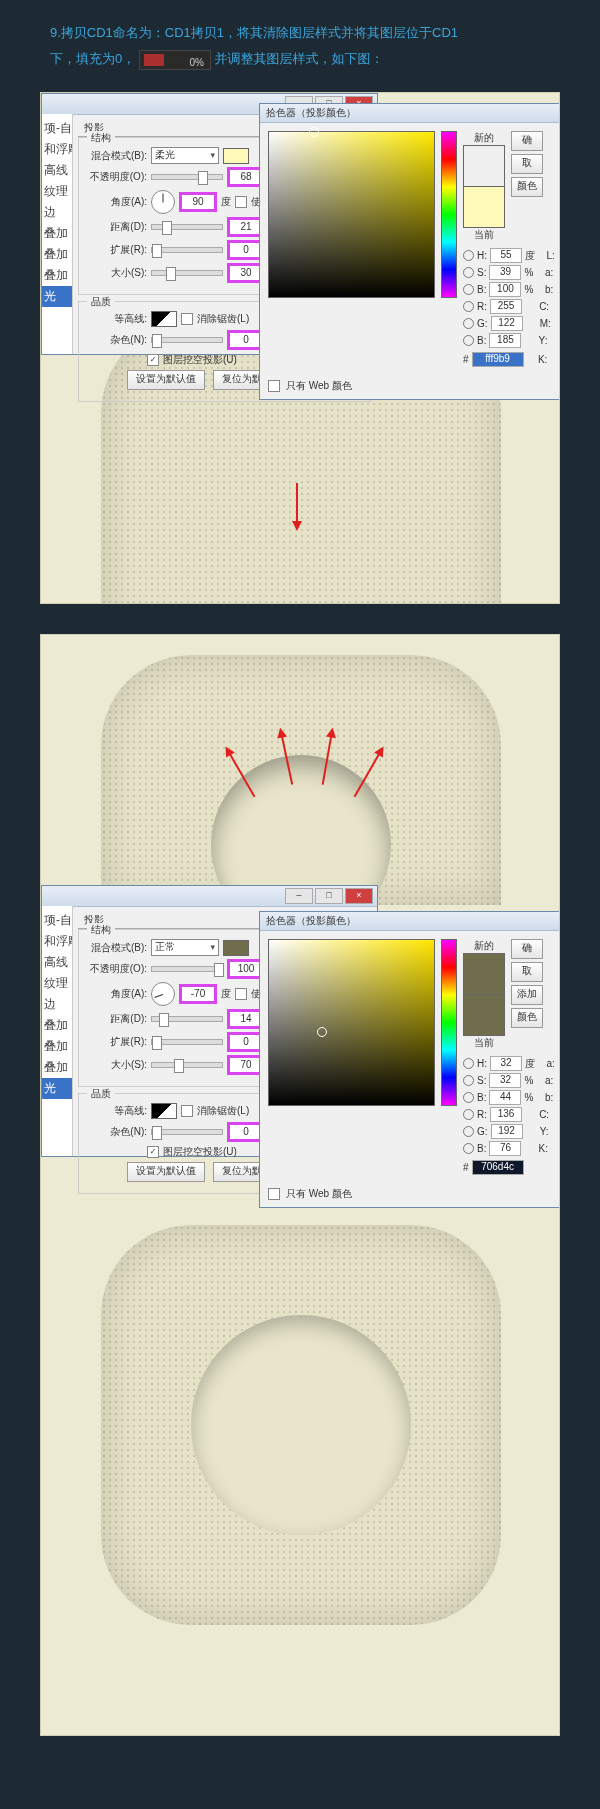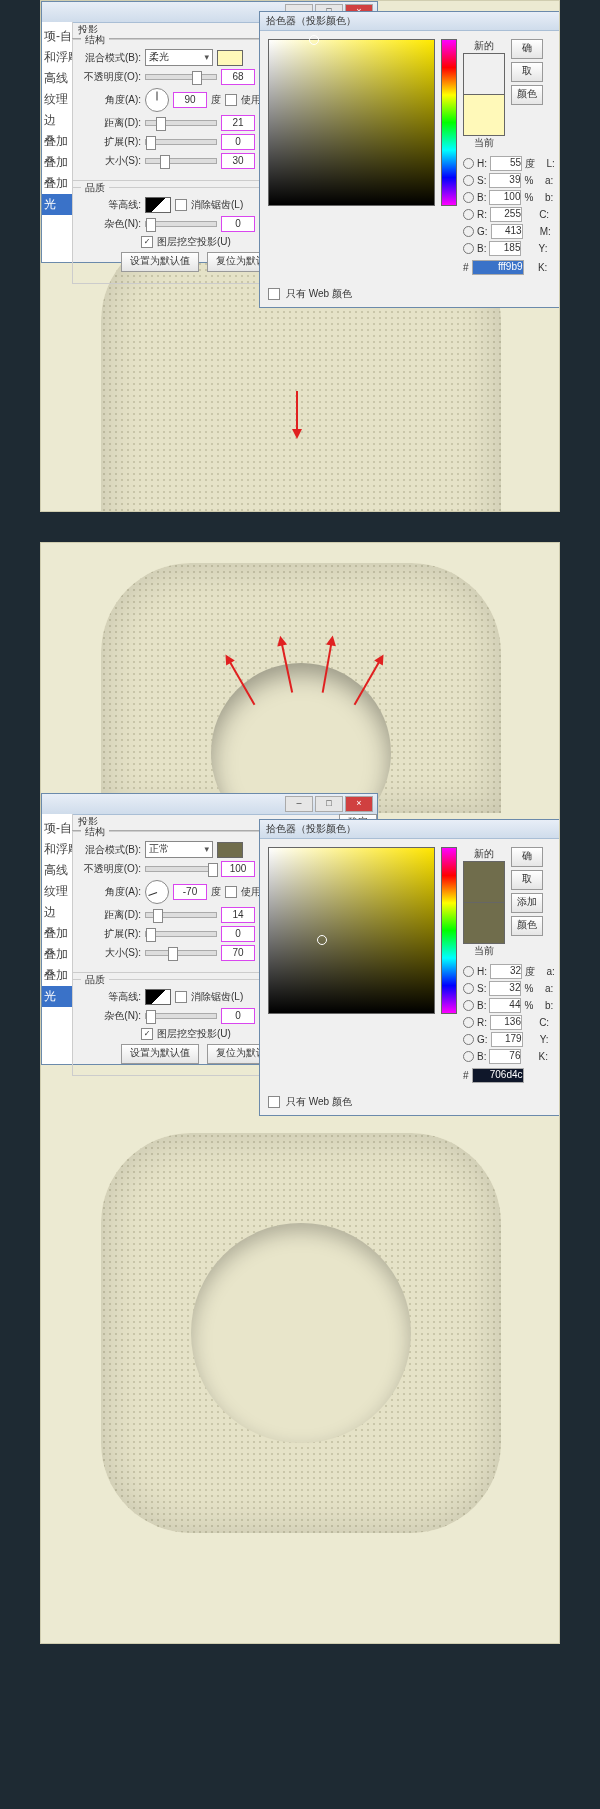--- a/index.html
+++ b/index.html
@@ -21,28 +21,28 @@
   .arrow.lean{height:50px;}
   
   .dlg{position:absolute;background:#f0f0f0;border:1px solid #6b8aab;font-size:10px;}
   .dlg .titlebar{height:20px;background:linear-gradient(#e8eef7,#cfdceb);border-bottom:1px solid #a9bed5;position:relative;}
   .dlg .titlebar .wbtns{position:absolute;right:4px;top:2px;display:flex;gap:2px;}
   .dlg .titlebar .wbtn{width:26px;height:14px;background:#e6e6e6;border:1px solid #aaa;font-size:9px;text-align:center;line-height:12px;}
   .dlg .titlebar .wbtn.close{background:#d04040;color:#fff;}
   .sidebar{position:absolute;left:0;top:20px;bottom:0;width:30px;background:#fff;border-right:1px solid #ccc;padding-top:4px;}
   .sidebar div{padding:2px 2px;font-size:12px;white-space:nowrap;overflow:hidden;color:#444;}
   .sidebar div.sel{background:#3a72c8;color:#fff;}
-  .panel{position:absolute;left:30px;top:20px;right:0;bottom:0;}
+  .panel{position:absolute;left:30px;top:20px;right:0;bottom:0;padding:6px;}
   .group{border:1px solid #ccc;padding:6px 8px 8px 8px;margin-bottom:6px;position:relative;}
   .group>.gt{position:absolute;top:-7px;left:8px;background:#f0f0f0;padding:0 4px;font-size:10px;}
   .row{display:flex;align-items:center;gap:4px;margin:3px 0;font-size:10px;white-space:nowrap;}
   .row label{width:60px;text-align:right;color:#333;}
   .slider{flex:0 0 70px;height:4px;background:#ddd;border:1px solid #aaa;position:relative;}
   .slider .thumb{position:absolute;top:-4px;width:8px;height:12px;background:#fff;border:1px solid #888;}
-  .numbox{width:32px;height:14px;border:1px solid #d946ef;background:#fff;text-align:center;line-height:14px;}
+  .numbox{width:32px;height:14px;border:3px solid #d946ef;background:#fff;text-align:center;line-height:14px;}
   .combo{width:60px;height:15px;border:1px solid #888;background:#fff;line-height:14px;padding:0 3px;position:relative;}
   .combo::after{content:"▾";position:absolute;right:3px;top:0;font-size:9px;color:#555;}
   .swatch{width:24px;height:14px;border:1px solid #666;}
   .check{width:10px;height:10px;border:1px solid #888;background:#fff;display:inline-block;text-align:center;line-height:9px;font-size:8px;}
   .dial{width:22px;height:22px;border:1px solid #888;border-radius:50%;background:#fff;position:relative;}
   .dial .hand{position:absolute;left:50%;top:50%;width:9px;height:1px;background:#333;transform-origin:left center;}
   .btn{height:18px;padding:0 8px;border:1px solid #999;background:linear-gradient(#fff,#e5e5e5);line-height:16px;font-size:10px;}
   .tabhead{height:16px;border-bottom:1px solid #aaa;font-size:10px;padding-left:6px;line-height:15px;}
   
   .cp{position:absolute;background:#f0f0f0;border:1px solid #6b8aab;font-size:10px;}
@@ -51,32 +51,38 @@
   .cp .sv{width:165px;height:165px;background:linear-gradient(to top,#000,transparent),linear-gradient(to right,#fff,hsl(55,100%,50%));position:relative;border:1px solid #666;}
   .cp.dark .sv{background:linear-gradient(to top,#000,transparent),linear-gradient(to right,#fff,hsl(54,100%,50%));}
   .cp .sv .pick{position:absolute;width:8px;height:8px;border:1px solid #fff;border-radius:50%;transform:translate(-50%,-50%);}
   .cp .huebar{width:14px;height:165px;background:linear-gradient(to bottom,#f0f,#f00,#ff0,#0f0,#0ff,#00f,#f0f);border:1px solid #666;}
   .cp .side{width:120px;}
   .cp .swb{display:flex;gap:6px;margin-bottom:6px;align-items:flex-start;}
   .cp .swbig{width:40px;height:40px;border:1px solid #666;}
   .cp .rows{font-size:10px;}
   .cp .rows .r{display:flex;align-items:center;gap:3px;margin:2px 0;}
   .cp .rows .r .rad{width:9px;height:9px;border:1px solid #777;border-radius:50%;}
-  .cp .rows .r .nb{width:30px;height:13px;border:1px solid #aaa;background:#fff;text-align:right;line-height:12px;}
+  .cp .rows .r .nb{width:30px;height:13px;border:1px solid #aaa;background:#fff;text-align:center;line-height:12px;}
   .cp .sidebtns{display:flex;flex-direction:column;gap:3px;}
   .cp .sidebtns .btn{width:30px;padding:0;text-align:center;}
   .cp .webrow{padding:2px 8px 6px 8px;display:flex;align-items:center;gap:6px;font-size:10px;}
   
   .shot2-inner{position:relative;height:1100px;overflow:hidden;}
 </style>
 </head>
 <body>
 
 <div class="page">
 
+  <div class="instr">
+    <span>9.拷贝CD1命名为：CD1拷贝1，将其清除图层样式并将其图层位于CD1</span><br>
+    <span>下，填充为0，</span>
+    <span class="fill-widget"></span>
+    <span>并调整其图层样式，如下图：</span>
+  </div>
 
   <div class="shot">
     <div class="shot-inner">
       <div class="icon-sq dots" style="left:60px;top:230px;width:400px;height:400px;"></div>
       <div class="arrow down" style="left:255px;top:390px;"></div>
 
       <div class="dlg" style="left:0;top:0;width:335px;height:260px;">
         <div class="titlebar">
           <div class="wbtns">
             <div class="wbtn">–</div>
@@ -194,21 +200,21 @@
                 <div class="btn">确</div>
                 <div class="btn">取</div>
                 <div class="btn">颜色</div>
               </div>
             </div>
             <div class="rows">
               <div class="r"><span class="rad"></span><span>H:</span><div class="nb">55</div><span>度</span>&nbsp;&nbsp;<span>L:</span></div>
               <div class="r"><span class="rad"></span><span>S:</span><div class="nb">39</div><span>%</span>&nbsp;&nbsp;<span>a:</span></div>
               <div class="r"><span class="rad"></span><span>B:</span><div class="nb">100</div><span>%</span>&nbsp;&nbsp;<span>b:</span></div>
               <div class="r"><span class="rad"></span><span>R:</span><div class="nb">255</div>&nbsp;&nbsp;&nbsp;&nbsp;<span>C:</span></div>
-              <div class="r"><span class="rad"></span><span>G:</span><div class="nb">413</div>&nbsp;&nbsp;&nbsp;&nbsp;<span>M:</span></div>
+              <div class="r"><span class="rad"></span><span>G:</span><div class="nb">122</div>&nbsp;&nbsp;&nbsp;&nbsp;<span>M:</span></div>
               <div class="r"><span class="rad"></span><span>B:</span><div class="nb">185</div>&nbsp;&nbsp;&nbsp;&nbsp;<span>Y:</span></div>
               <div class="r" style="margin-top:4px;"><span>#</span><div class="nb" style="width:50px;background:#3a72c8;color:#fff;">fff9b9</div>&nbsp;&nbsp;&nbsp;<span>K:</span></div>
             </div>
           </div>
         </div>
         <div class="webrow">
             <span class="check"></span>
             <span>只有 Web 颜色</span>
           </div>
       </div>
@@ -348,21 +354,21 @@
                 <div class="btn">取</div>
                 <div class="btn">添加</div>
                 <div class="btn">颜色</div>
               </div>
             </div>
             <div class="rows">
               <div class="r"><span class="rad"></span><span>H:</span><div class="nb">32</div><span>度</span>&nbsp;&nbsp;<span>a:</span></div>
               <div class="r"><span class="rad"></span><span>S:</span><div class="nb">32</div><span>%</span>&nbsp;&nbsp;<span>a:</span></div>
               <div class="r"><span class="rad"></span><span>B:</span><div class="nb">44</div><span>%</span>&nbsp;&nbsp;<span>b:</span></div>
               <div class="r"><span class="rad"></span><span>R:</span><div class="nb">136</div>&nbsp;&nbsp;&nbsp;&nbsp;<span>C:</span></div>
-              <div class="r"><span class="rad"></span><span>G:</span><div class="nb">179</div>&nbsp;&nbsp;&nbsp;&nbsp;<span>Y:</span></div>
+              <div class="r"><span class="rad"></span><span>G:</span><div class="nb">192</div>&nbsp;&nbsp;&nbsp;&nbsp;<span>Y:</span></div>
               <div class="r"><span class="rad"></span><span>B:</span><div class="nb">76</div>&nbsp;&nbsp;&nbsp;&nbsp;<span>K:</span></div>
               <div class="r" style="margin-top:4px;">
                   <span>#</span>
                   <div class="nb" style="width:50px;background:#0f172a;color:#fff;">706d4c</div>
                 </div>
             </div>
           </div>
         </div>
         <div class="webrow">
             <span class="check"></span>

